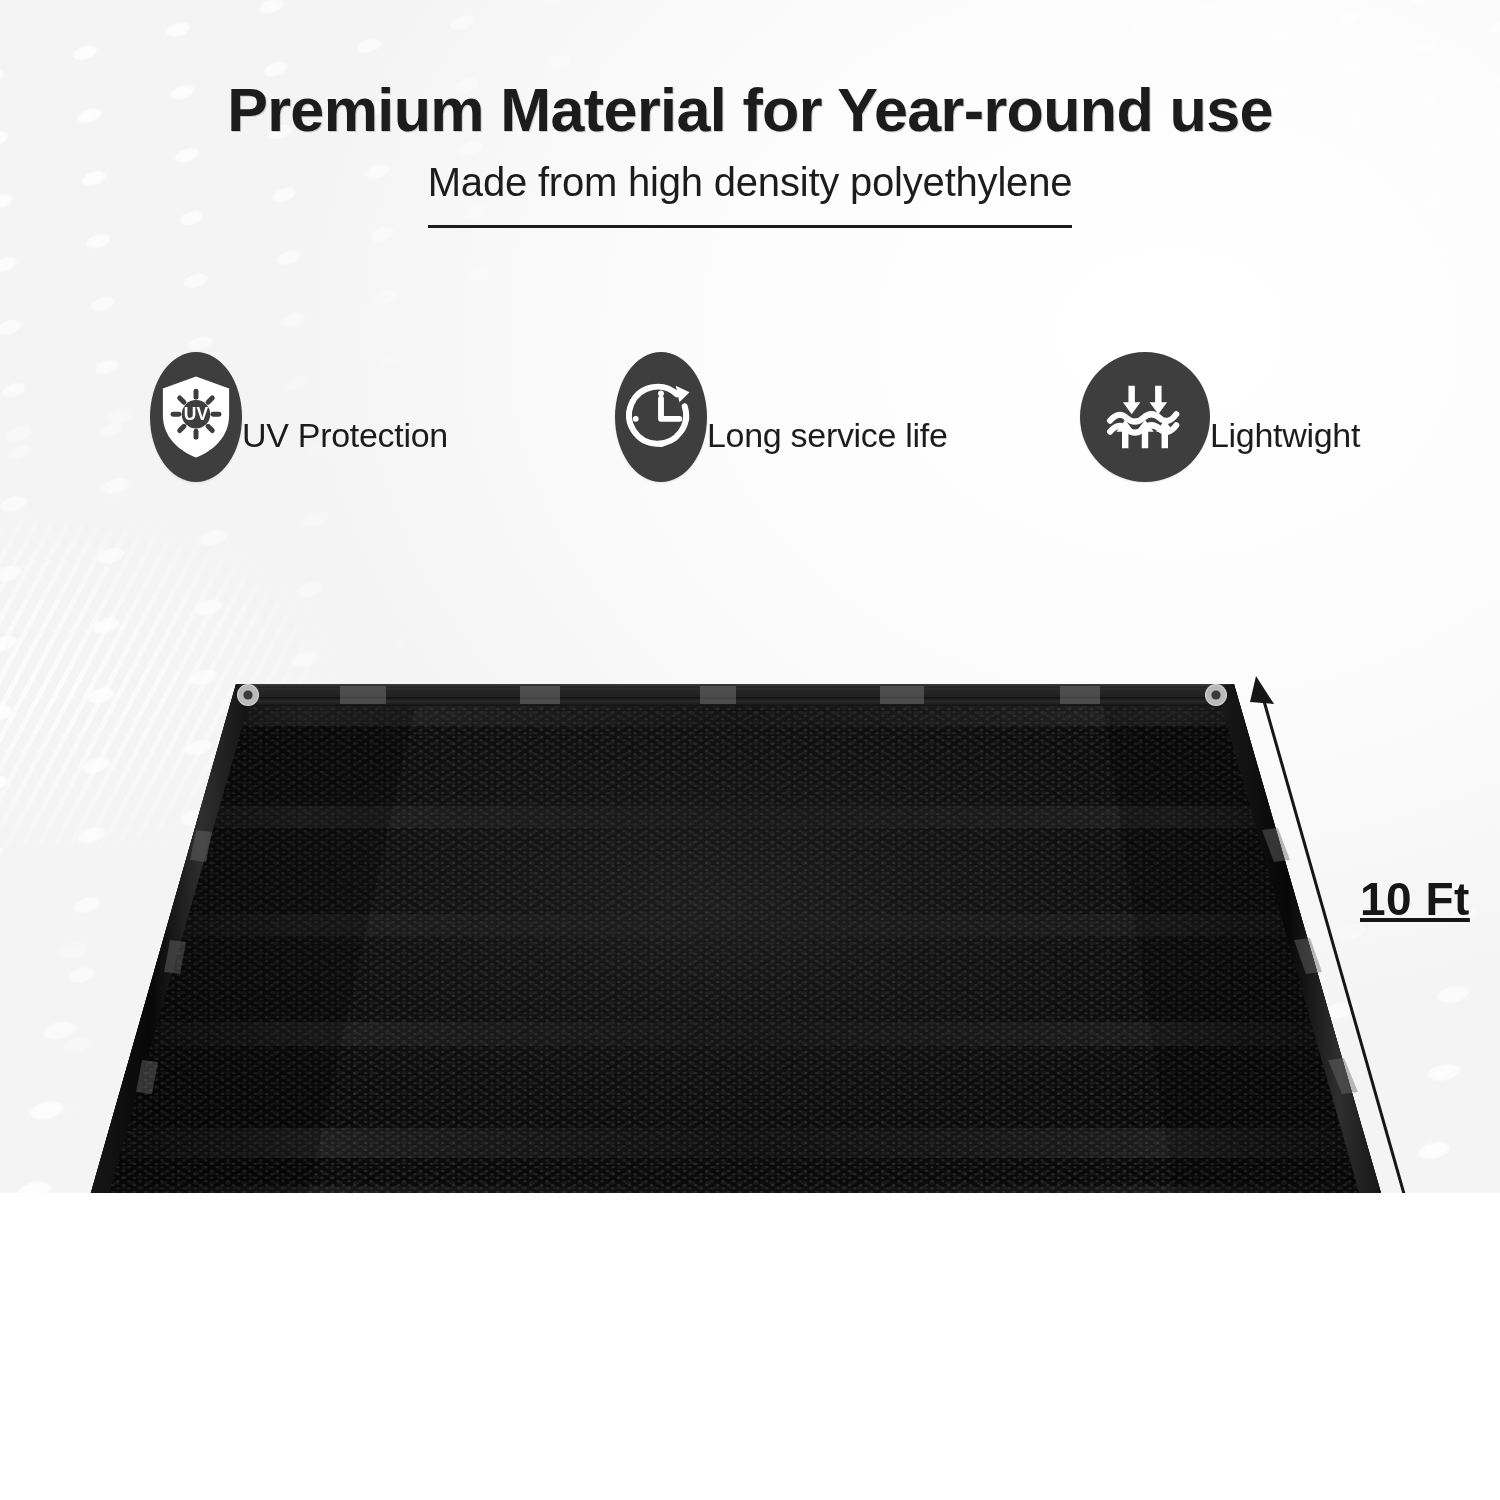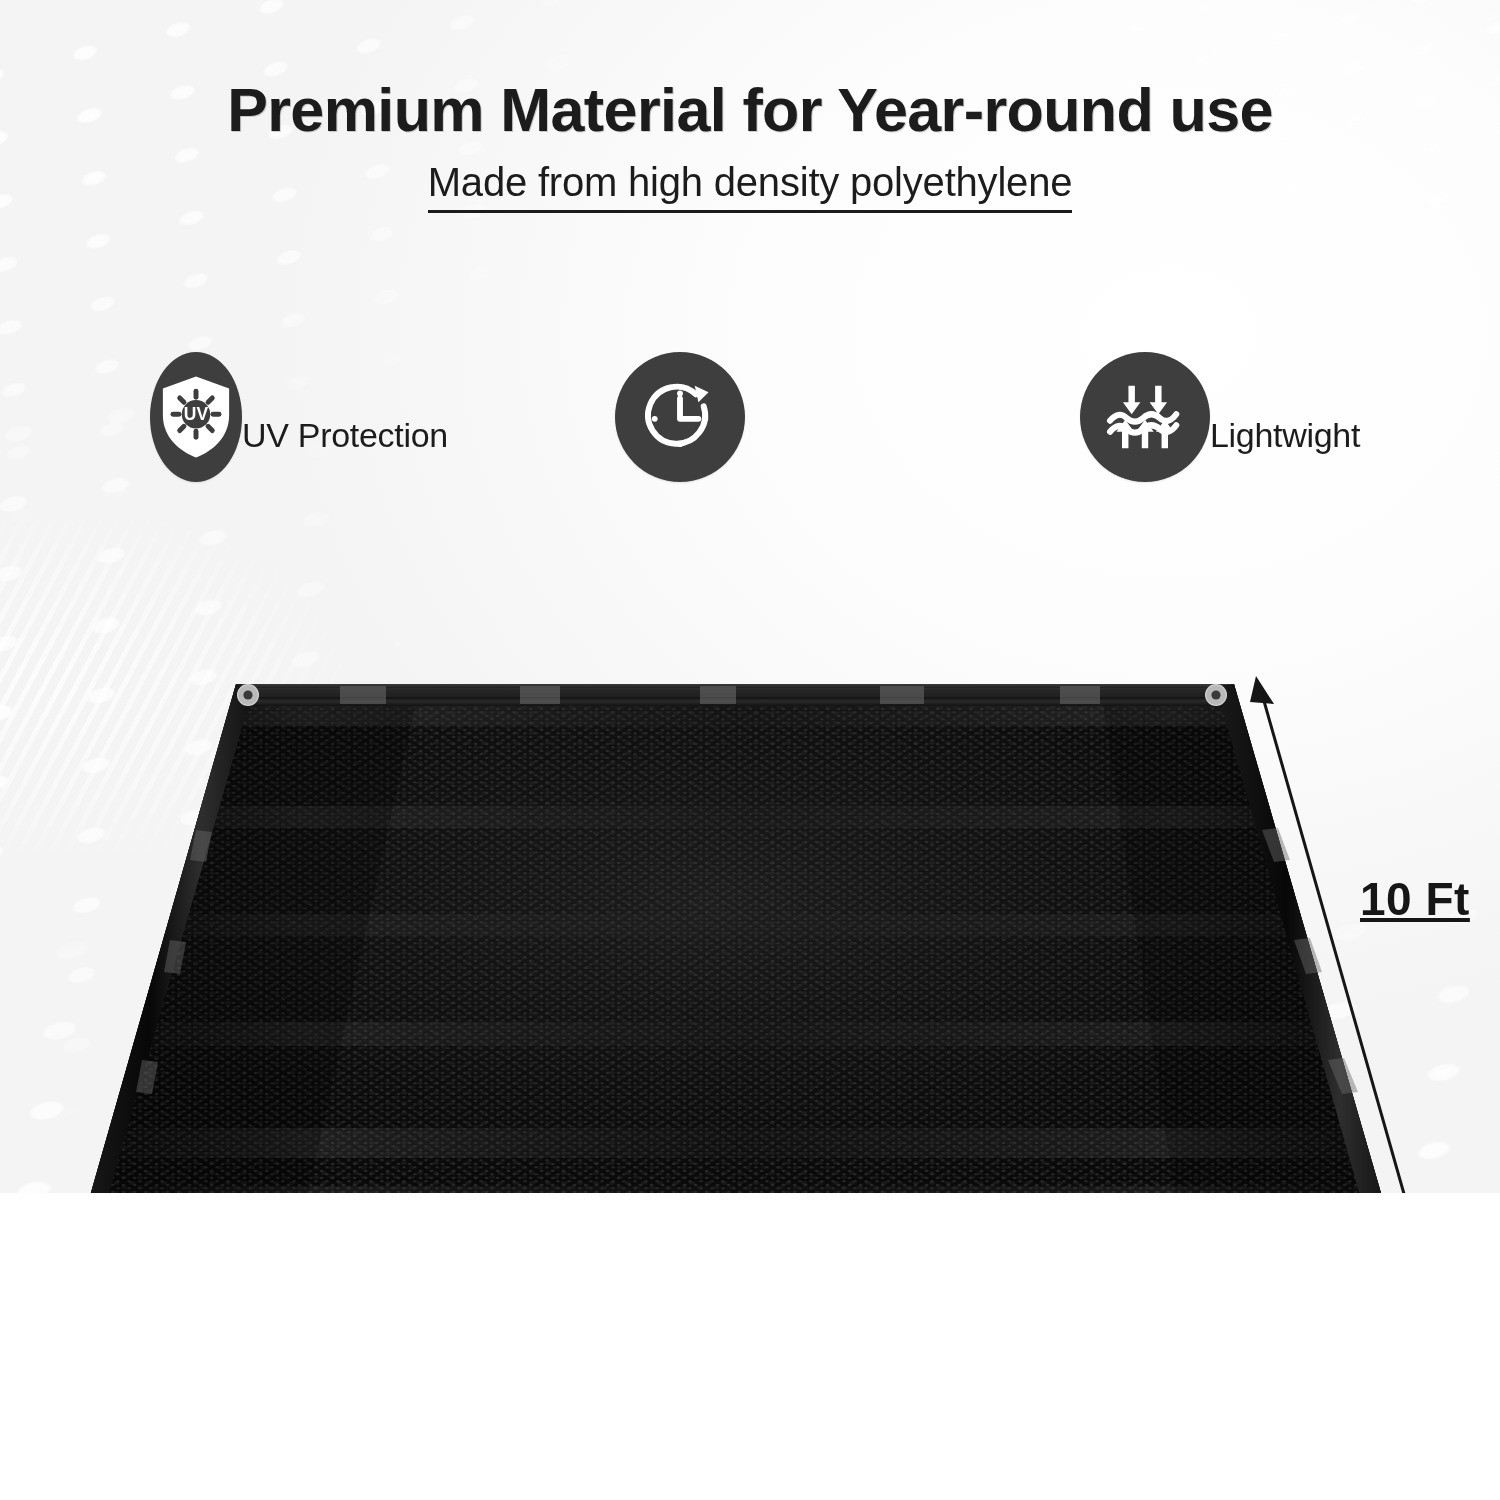--- a/index.html
+++ b/index.html
@@ -114,21 +114,21 @@
   .subtitle-wrap {
     margin-top: 18px;
   }
   .subtitle {
     display: inline-block;
     font-family: "Liberation Sans", sans-serif;
     font-size: 40px;
     font-weight: 400;
     color: #1c1c1c;
     letter-spacing: -0.2px;
-    padding-bottom: 5px;
+    padding-bottom: 20px;
     border-bottom: 3px solid #1c1c1c;
   }
 
   
   .features {
     position: absolute;
     left: 150px; top: 352px;
     width: 1220px;
     display: flex;
     justify-content: space-between;
@@ -245,20 +245,21 @@
           <path d="M66 16 L81 23 L70 34 Z" fill="#ffffff"></path>
 
           <path d="M50 30 V52 H70" fill="none" stroke="#ffffff" stroke-width="6.4" stroke-linecap="round" stroke-linejoin="round"></path>
 
           <circle cx="50" cy="24.5" r="3.2" fill="#ffffff"></circle>
           <circle cx="50" cy="79.5" r="3.2" fill="#ffffff"></circle>
           <circle cx="22.5" cy="52" r="3.2" fill="#ffffff"></circle>
           <circle cx="77.5" cy="52" r="3.2" fill="#ffffff"></circle>
         </svg>
       </div>
+      <div class="feature-label">Long service life</div>
     </div>
 
     <div class="feature">
       <div class="feature-icon">
         <svg width="92" height="92" viewBox="0 0 100 100" aria-hidden="true">
           <g fill="#ffffff">
 
             <path d="M32 16 h7 v18 h6 l-9.5 13 L26 34 h6 z"></path>
             <path d="M61 16 h7 v18 h6 l-9.5 13 L55 34 h6 z"></path>
 

